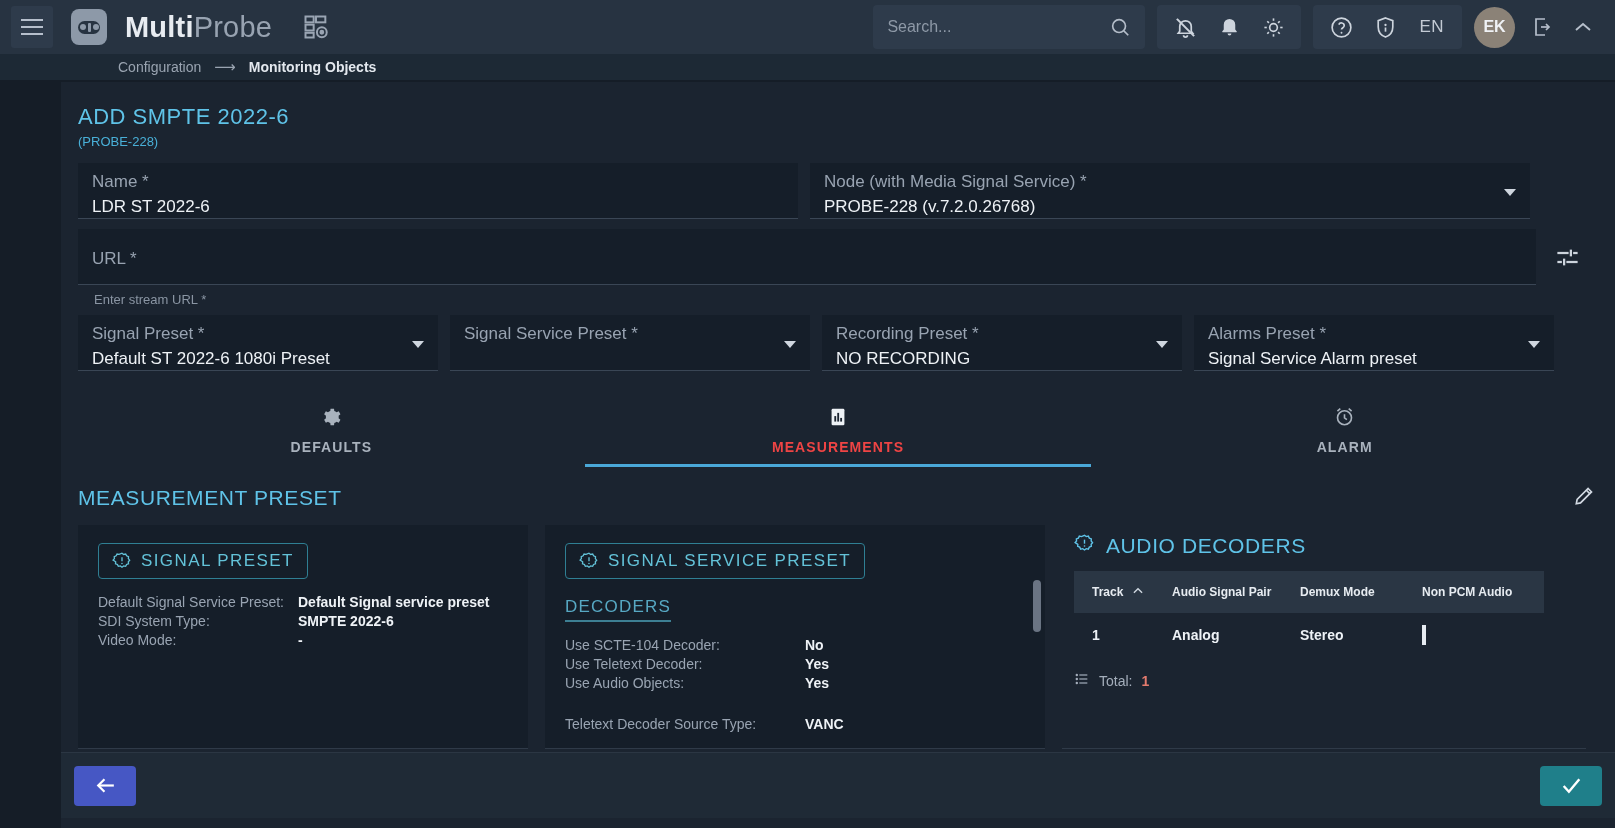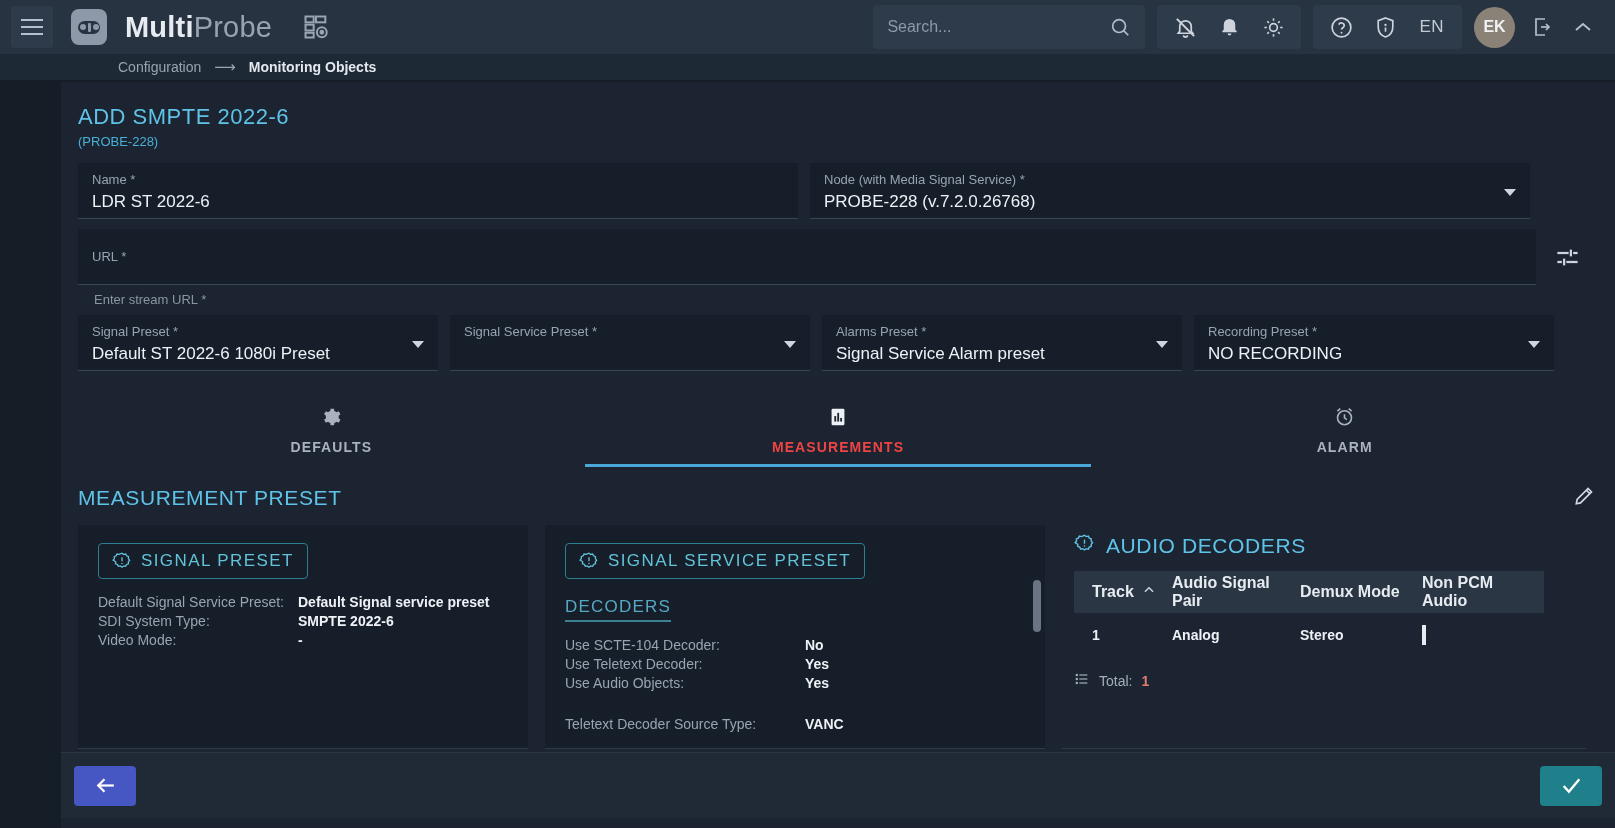--- a/index.html
+++ b/index.html
@@ -87,21 +87,21 @@
   .card-head { padding: 22px 0 0 17px; }
   .h-title { color: #5fc3e8; font-size: 22px; letter-spacing: .5px; }
   .h-sub { color: #49b0d8; font-size: 13px; margin-top: 4px; }
 
   .form-row { display: flex; gap: 12px; padding: 0 17px; margin-top: 14px; }
 
   .field {
     background: #151e29; border-bottom: 1px solid #3a4655;
     position: relative; padding: 9px 14px 0 14px; height: 56px;
   }
-  .field .lbl { color: #98a3b1; font-size: 13px; }
+  .field .lbl { color: #98a3b1; font-size: 17px; }
   .field .val { color: #eef2f6; font-size: 17px; margin-top: 5px; }
   .field .val.empty { height: 20px; }
   .caret {
     position: absolute; right: 14px; top: 26px;
     width: 0; height: 0; border-left: 6px solid transparent; border-right: 6px solid transparent;
     border-top: 7px solid #cfd6df;
   }
   .hint { color: #8a95a3; font-size: 13px; padding: 7px 0 0 33px; }
 
   .url-row { display:flex; align-items:center; gap: 0; padding: 0 17px; margin-top: 10px; }
@@ -160,21 +160,21 @@
   }
 
   
   .ad-head { display:flex; align-items:center; gap: 11px; padding: 8px 0 0 12px; }
   .ad-title { color: #5fc3e8; font-size: 21px; letter-spacing: .6px; }
   .ad-ic { color: #5fc3e8; }
 
   .tbl { margin: 13px 0 0 12px; width: 470px; }
   .tbl-head {
     display: flex; background: #2a3644; height: 42px; align-items: center;
-    font-size: 16px; color: #e7ecf1; font-weight: 700;
+    font-size: 12px; color: #e7ecf1; font-weight: 700;
   }
   .th { padding: 0 8px; display:flex; align-items:center; gap: 8px; }
   .th.c1 { width: 90px; padding-left: 18px;}
   .th.c2 { width: 128px; }
   .th.c3 { width: 122px; }
   .th.c4 { width: 130px; }
   .sort-ic { color: #cfd7e0; }
 
   .tbl-row { display:flex; height: 44px; align-items:center; font-size: 14px; color: #eef2f6; font-weight:700;}
   .td { padding: 0 8px; }
@@ -359,27 +359,27 @@
     <div class="field" style="width:360px">
       <div class="lbl">Signal Preset *</div>
       <div class="val">Default ST 2022-6 1080i Preset</div>
       <div class="caret"></div>
     </div>
     <div class="field" style="width:360px">
       <div class="lbl">Signal Service Preset *</div>
       <div class="caret"></div>
     </div>
     <div class="field" style="width:360px">
+      <div class="lbl">Recording Preset *</div>
+      <div class="val">NO RECORDING</div>
+      <div class="caret"></div>
+    </div>
+    <div class="field" style="width:360px">
       <div class="lbl">Alarms Preset *</div>
       <div class="val">Signal Service Alarm preset</div>
-      <div class="caret"></div>
-    </div>
-    <div class="field" style="width:360px">
-      <div class="lbl">Recording Preset *</div>
-      <div class="val">NO RECORDING</div>
       <div class="caret"></div>
     </div>
   </div>
 
   <div class="tabs">
     <div class="tab">
       <span class="t-ic">
         <svg viewBox="0 0 24 24" width="22" height="22" fill="currentColor">
           <path d="M12 8.4a3.6 3.6 0 1 0 0 7.2 3.6 3.6 0 0 0 0-7.2zm8.4 3.6c0-.5 0-1-.1-1.4l2-1.5-1.9-3.3-2.3 1a7.6 7.6 0 0 0-2.5-1.4l-.3-2.5h-3.8l-.3 2.5a7.6 7.6 0 0 0-2.5 1.4l-2.3-1L4.5 9.1l2 1.5a8.4 8.4 0 0 0 0 2.8l-2 1.5 1.9 3.3 2.3-1c.7.6 1.6 1 2.5 1.4l.3 2.5h3.8l.3-2.5c.9-.3 1.8-.8 2.5-1.4l2.3 1 1.9-3.3-2-1.5c.1-.4.1-.9.1-1.4z"></path>
         </svg>

